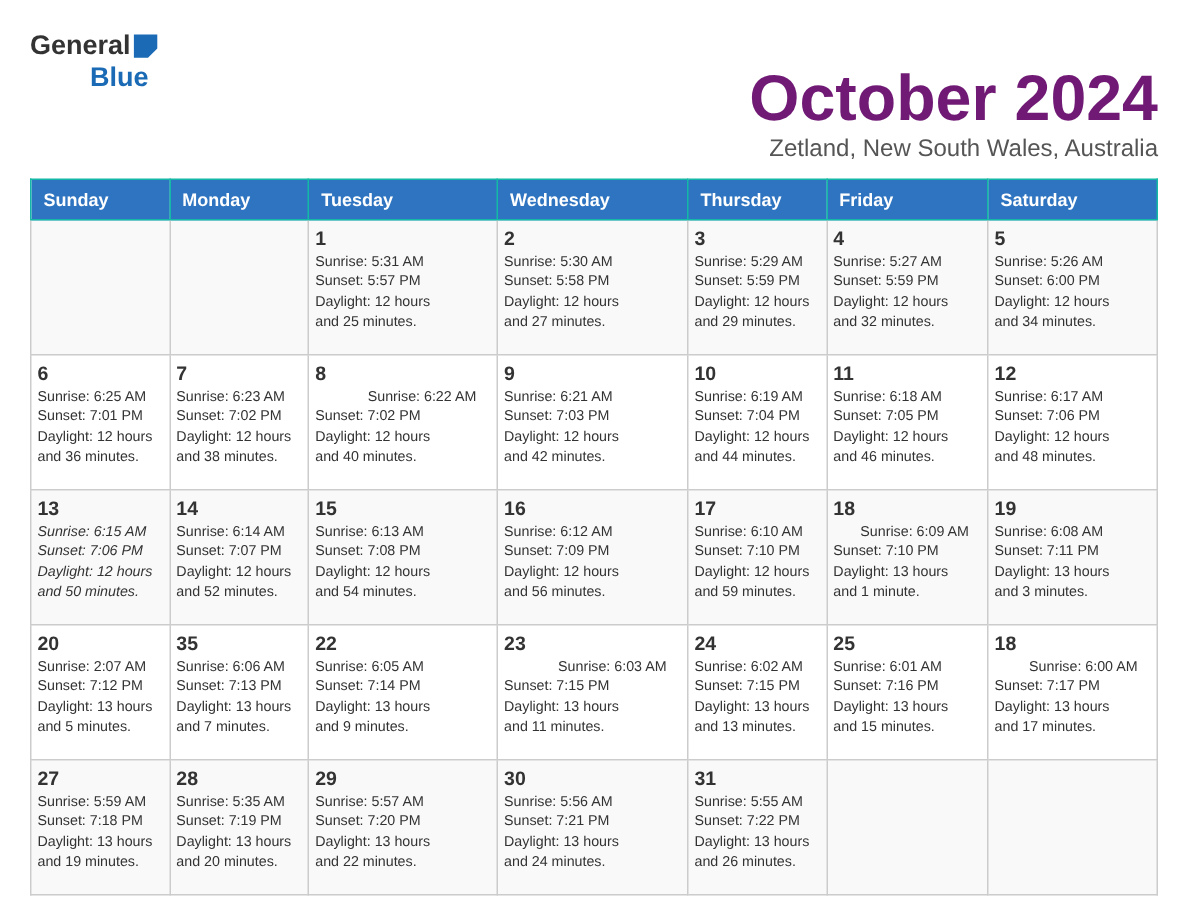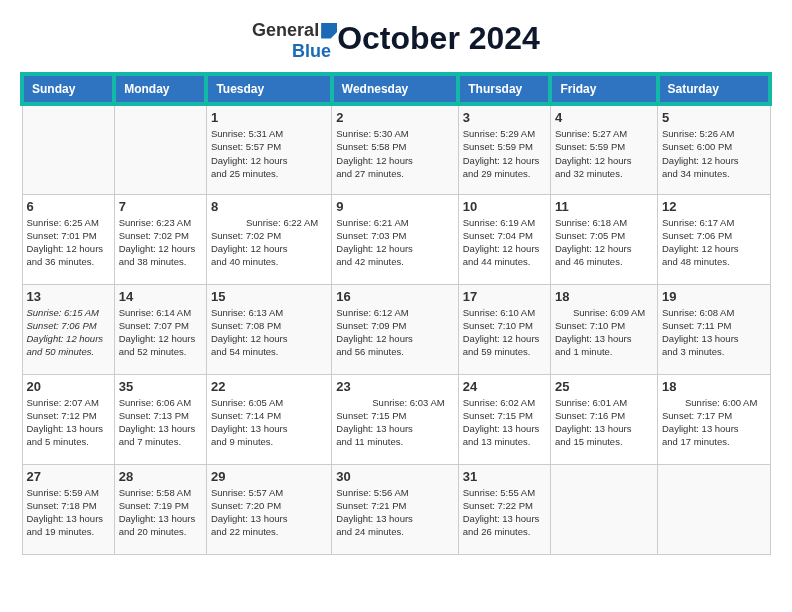--- a/index.html
+++ b/index.html
@@ -5,21 +5,21 @@
     * { box-sizing: border-box; margin: 0; padding: 0; }
     body {
       font-family: Arial, sans-serif;
       background: #fff;
       width: 792px;
       min-height: 612px;
       padding: 20px;
     }
     .header-section {
       display: flex;
-      justify-content: center;
+      justify-content: space-between;
       align-items: flex-start;
       margin-bottom: 10px;
     }
     .logo {
       display: flex;
       flex-direction: column;
       align-items: flex-start;
     }
     .logo-general {
       font-size: 18px;
@@ -41,41 +41,42 @@
       margin-left: 2px;
     }
     .logo-line {
       display: flex;
       align-items: center;
     }
     .title-section {
       text-align: right;
     }
     .month-title {
-      font-size: 32px;
-      font-weight: bold;
-      color: #0f172a;
+      font-size: 43px;
+      font-weight: bold;
+      color: #701a75;
+      margin-top: 22px;
     }
     .location-title {
       font-size: 16px;
       color: #555;
     }
     table {
       width: 100%;
       border-collapse: collapse;
       font-size: 10px;
     }
     thead tr th {
       background-color: #2e74c0;
       color: white;
       padding: 6px 8px;
       text-align: left;
       font-size: 12px;
       font-weight: bold;
-      border: 4px solid #14b8a6;
+      border: 1px solid #14b8a6;
     }
     tbody tr td {
       border: 1px solid #ccc;
       vertical-align: top;
       padding: 4px;
       min-height: 80px;
       height: 90px;
     }
     tbody tr:nth-child(odd) td {
       background-color: #f9f9f9;
@@ -102,20 +103,21 @@
 <div class="header-section">
   <div class="logo">
     <div class="logo-line">
       <span class="logo-general">General</span>
       <span class="logo-icon"></span>
     </div>
     <span class="logo-blue">Blue</span>
   </div>
   <div class="title-section">
     <div class="month-title">October 2024</div>
+    <div class="location-title">Zetland, New South Wales, Australia</div>
   </div>
 </div>
 
 <table>
   <thead>
     <tr>
     <th>Sunday</th>
         <th>Monday</th>
         <th>Tuesday</th>
         <th>Wednesday</th>
@@ -237,21 +239,21 @@
         <td><span class="day-number">18</span><span class="day-info" style="white-space: pre-line; margin-left: 23px;">Sunrise: 6:00 AM
 Sunset: 7:17 PM
 Daylight: 13 hours
 and 17 minutes.</span></td>
       </tr>
       <tr>
         <td><span class="day-number">27</span><span class="day-info" style="white-space: pre-line;">Sunrise: 5:59 AM
 Sunset: 7:18 PM
 Daylight: 13 hours
 and 19 minutes.</span></td>
-        <td><span class="day-number">28</span><span class="day-info" style="white-space: pre-line;">Sunrise: 5:58 AM
+        <td><span class="day-number">28</span><span class="day-info" style="white-space: pre-line;">Sunrise: 5:35 AM
 Sunset: 7:19 PM
 Daylight: 13 hours
 and 20 minutes.</span></td>
         <td><span class="day-number">29</span><span class="day-info" style="white-space: pre-line;">Sunrise: 5:57 AM
 Sunset: 7:20 PM
 Daylight: 13 hours
 and 22 minutes.</span></td>
         <td><span class="day-number">30</span><span class="day-info" style="white-space: pre-line; margin-top: 28px;">Sunrise: 5:56 AM
 Sunset: 7:21 PM
 Daylight: 13 hours

